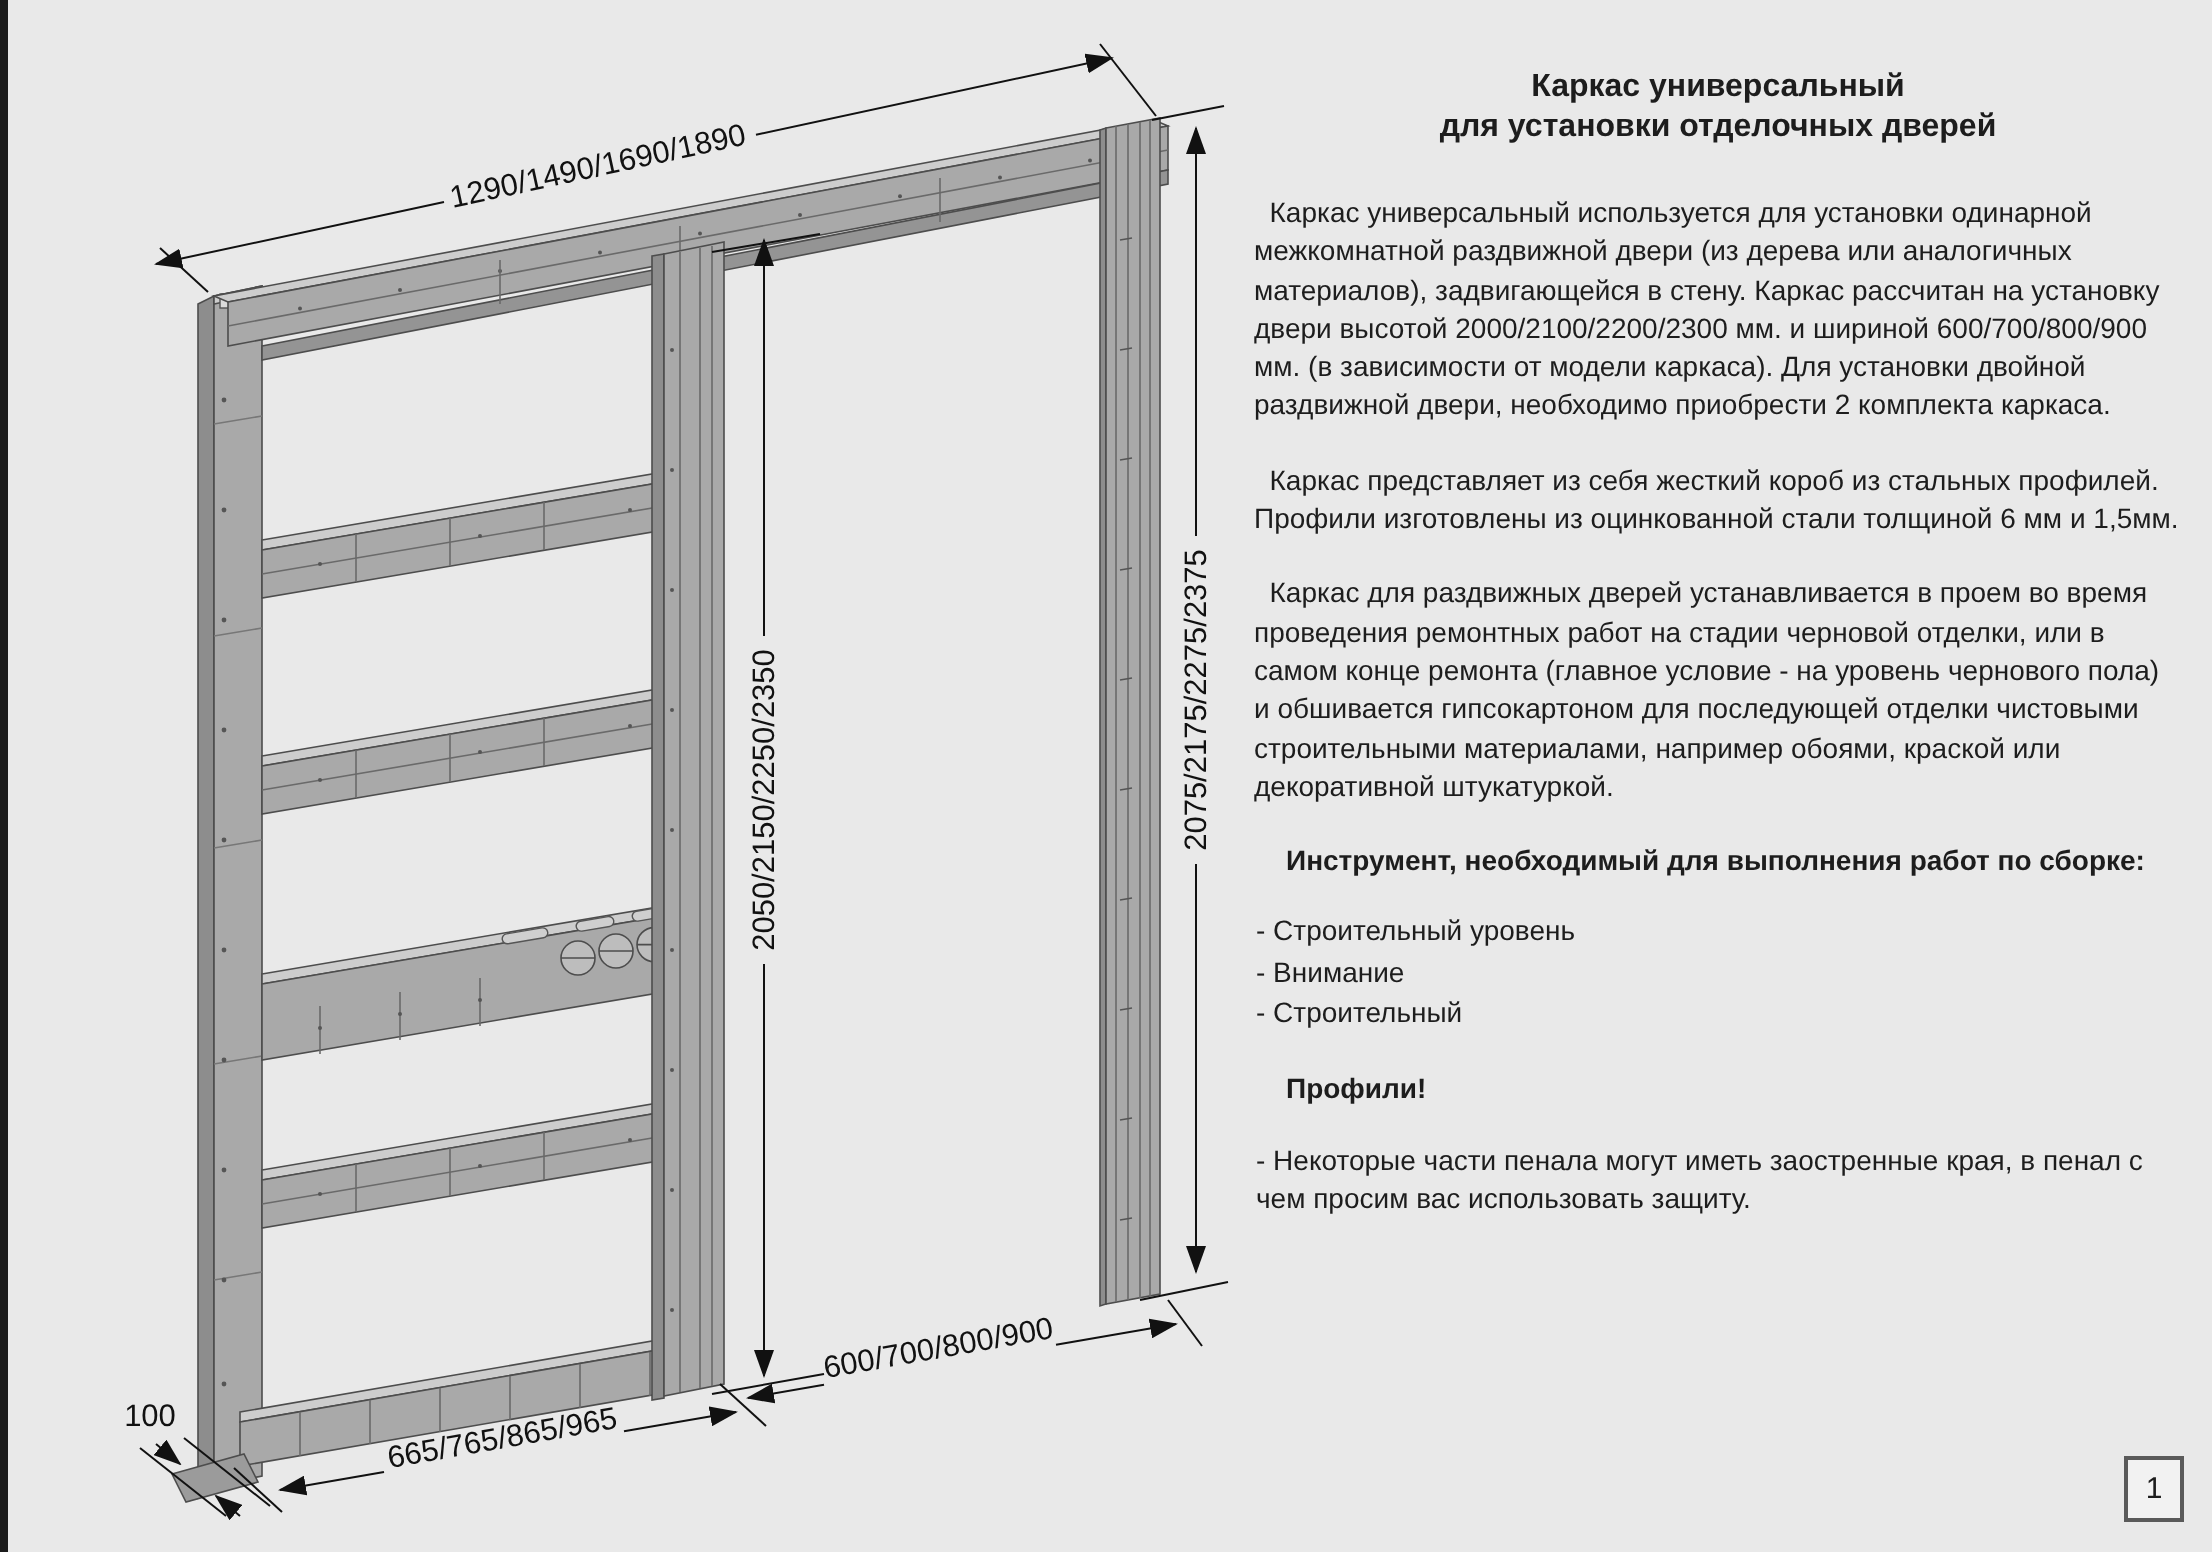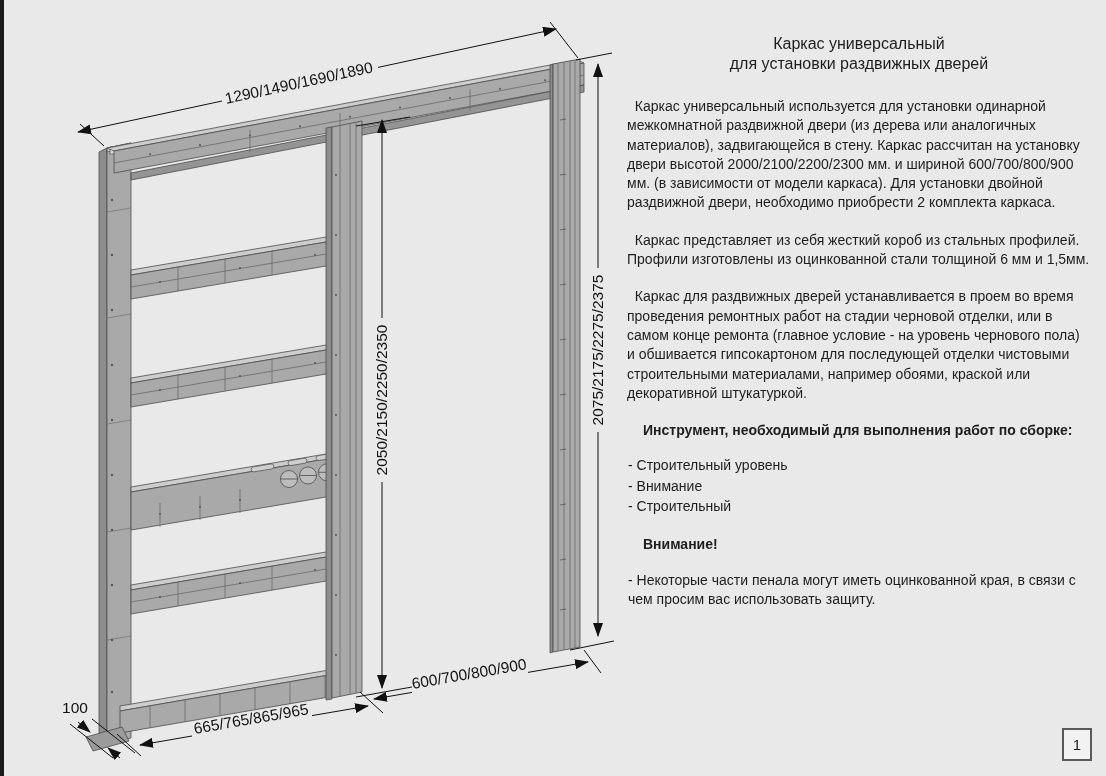--- a/index.html
+++ b/index.html
@@ -1,21 +1,21 @@
 <!DOCTYPE html>
 <html><head>
 <meta charset="utf-8">
 <style>
   html,body{margin:0;padding:0;}
   body{font-family:"Liberation Sans",sans-serif;background:#e9e9e9;}
   #page{position:relative;width:1106px;height:776px;background:#e9e9e9;overflow:hidden;}
   #left-edge{position:absolute;left:0;top:0;width:4px;height:776px;background:#1b1b1b;}
   #drawing{position:absolute;left:0;top:0;}
   #article{position:absolute;left:627px;top:34px;width:464px;color:#1d1d1d;font-size:14px;line-height:19.3px;}
-  .title{font-weight:normal;font-size:16px;line-height:19.5px;text-align:center;}
+  .title{font-weight:bold;font-size:16px;line-height:19.5px;text-align:center;}
   .title-wrap{margin-bottom:24px;}
   .para{margin:0 0 18px 0;white-space:pre-wrap;}
   .bold-head{font-weight:bold;margin:16px;}
   .list-line{margin:1px;}
   .warning-wrap{margin-top:19px;}
   #page-number{position:absolute;left:1062px;top:728px;width:26px;height:29px;border:2px solid #5a5a5a;
     background:#f2f2f2;display:flex;align-items:center;justify-content:center;font-size:15px;color:#1d1d1d;}
   svg text{font-family:"Liberation Sans",sans-serif;}
 </style>
 </head>
@@ -236,34 +236,34 @@
         <text transform="translate(470,679) rotate(-10)" text-anchor="middle">600/700/800/900</text>
         <text transform="translate(252,724) rotate(-10)" text-anchor="middle">665/765/865/965</text>
         <text transform="translate(75,713)" text-anchor="middle">100</text>
       </g>
     </g>
   </svg>
 
   <div id="article">
     <div class="title-wrap">
       <div class="title">Каркас универсальный</div>
-      <div class="title">для установки раздвижных дверей</div>
+      <div class="title">для установки отделочных дверей</div>
     </div>
 
     <p class="para">  Каркас универсальный используется для установки одинарной межкомнатной раздвижной двери (из дерева или аналогичных материалов), задвигающейся в стену. Каркас рассчитан на установку двери высотой 2000/2100/2200/2300 мм. и шириной 600/700/800/900 мм. (в зависимости от модели каркаса). Для установки двойной раздвижной двери, необходимо приобрести 2 комплекта каркаса.</p>
     <p class="para">  Каркас представляет из себя жесткий короб из стальных профилей. Профили изготовлены из оцинкованной стали толщиной 6 мм и 1,5мм.</p>
     <p class="para">  Каркас для раздвижных дверей устанавливается в проем во время проведения ремонтных работ на стадии черновой отделки, или в самом конце ремонта (главное условие - на уровень чернового пола) и обшивается гипсокартоном для последующей отделки чистовыми строительными материалами, например обоями, краской или декоративной штукатуркой.</p>
 
     <div>
       <div class="bold-head">Инструмент, необходимый для выполнения работ по сборке:</div>
       <div class="list-line">- Строительный уровень</div>
       <div class="list-line">- Внимание</div>
       <div class="list-line">- Строительный</div>
     </div>
 
     <div class="warning-wrap">
-      <div class="bold-head">Внимание!</div>
-      <div class="list-line">- Некоторые части пенала могут иметь оцинкованной края, в связи с чем просим вас использовать защиту.</div>
+      <div class="bold-head">Профили!</div>
+      <div class="list-line">- Некоторые части пенала могут иметь заостренные края, в пенал с чем просим вас использовать защиту.</div>
     </div>
   </div>
 
   <div id="page-number">1</div>
 </div>
 
 </body></html>

